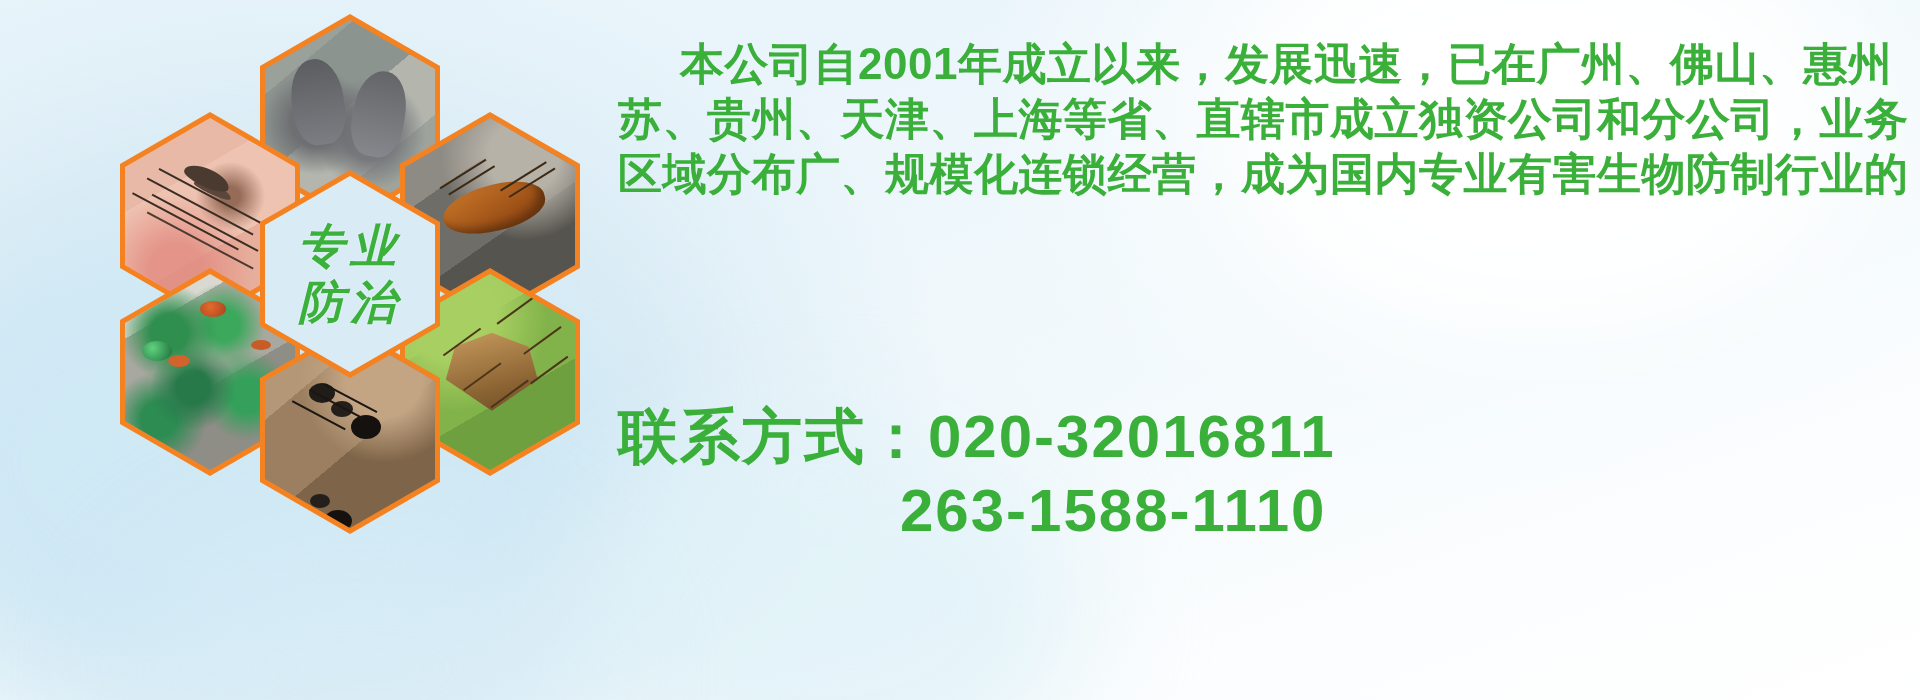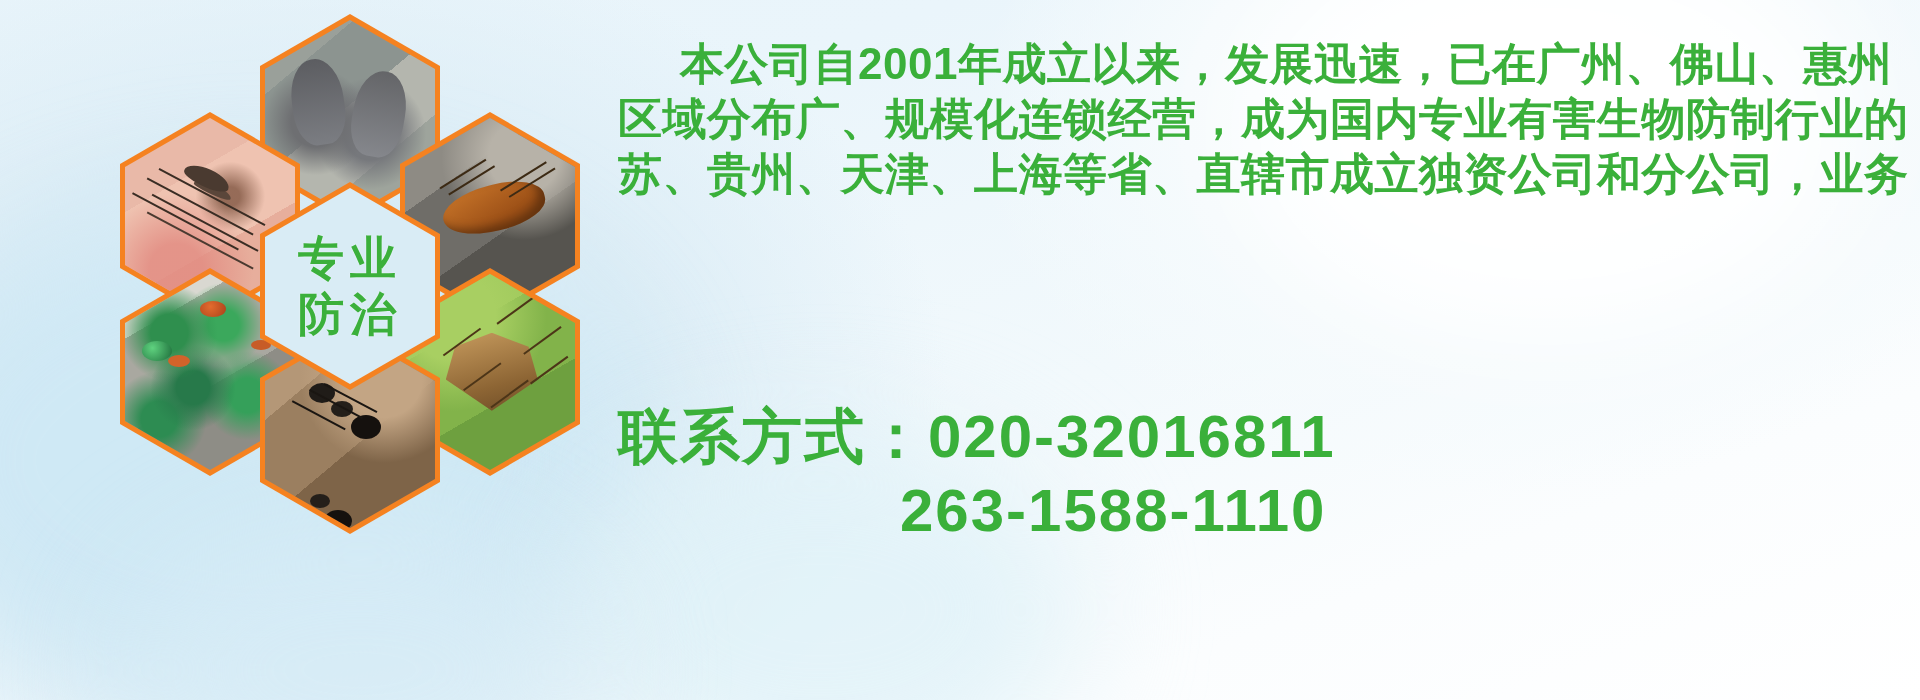--- a/index.html
+++ b/index.html
@@ -36,21 +36,21 @@
     -webkit-clip-path: polygon(50% 0%, 100% 25%, 100% 75%, 50% 100%, 0% 75%, 0% 25%);
     clip-path: polygon(50% 0%, 100% 25%, 100% 75%, 50% 100%, 0% 75%, 0% 25%);
     overflow:hidden;
   }
   .hex .art { position:absolute; inset:0; }
 
   
   .h-top      { left:172px; top:6px; }
   .h-left     { left:32px;  top:104px; }
   .h-right    { left:312px; top:104px; }
-  .h-center   { left:172px; top:174px; }
+  .h-center   { left:172px; top:162px;font-style:italic; }
   .h-botleft  { left:32px;  top:260px; }
   .h-botright { left:312px; top:260px; }
   .h-bottom   { left:172px; top:318px; }
 
   .h-center .inner { background:#d9ecf5; }
   .hex-label {
     position:absolute; inset:0; display:flex; flex-direction:column;
     align-items:center; justify-content:center; gap:10px;
     color:#3bb03b; font-weight:bold; font-size:46px; letter-spacing:6px;
     text-shadow:0 0 2px rgba(255,255,255,.6);
@@ -239,22 +239,22 @@
         </div>
       </div>
     </div>
 
   </div>
 
   <div id="content">
 
     <div id="paragraph">
       <span class="p-line first">本公司自2001年成立以来，发展迅速，已在广州、佛山、惠州</span>
+      <span class="p-line">苏、贵州、天津、上海等省、直辖市成立独资公司和分公司，业务</span>
       <span class="p-line">区域分布广、规模化连锁经营，成为国内专业有害生物防制行业的</span>
-      <span class="p-line">苏、贵州、天津、上海等省、直辖市成立独资公司和分公司，业务</span>
     </div>
 
     <div id="contact">
       <div class="contact-line">联系方式：020-32016811</div>
       <div class="contact-line second">263-1588-1110</div>
     </div>
 
   </div>
 
 </div>

